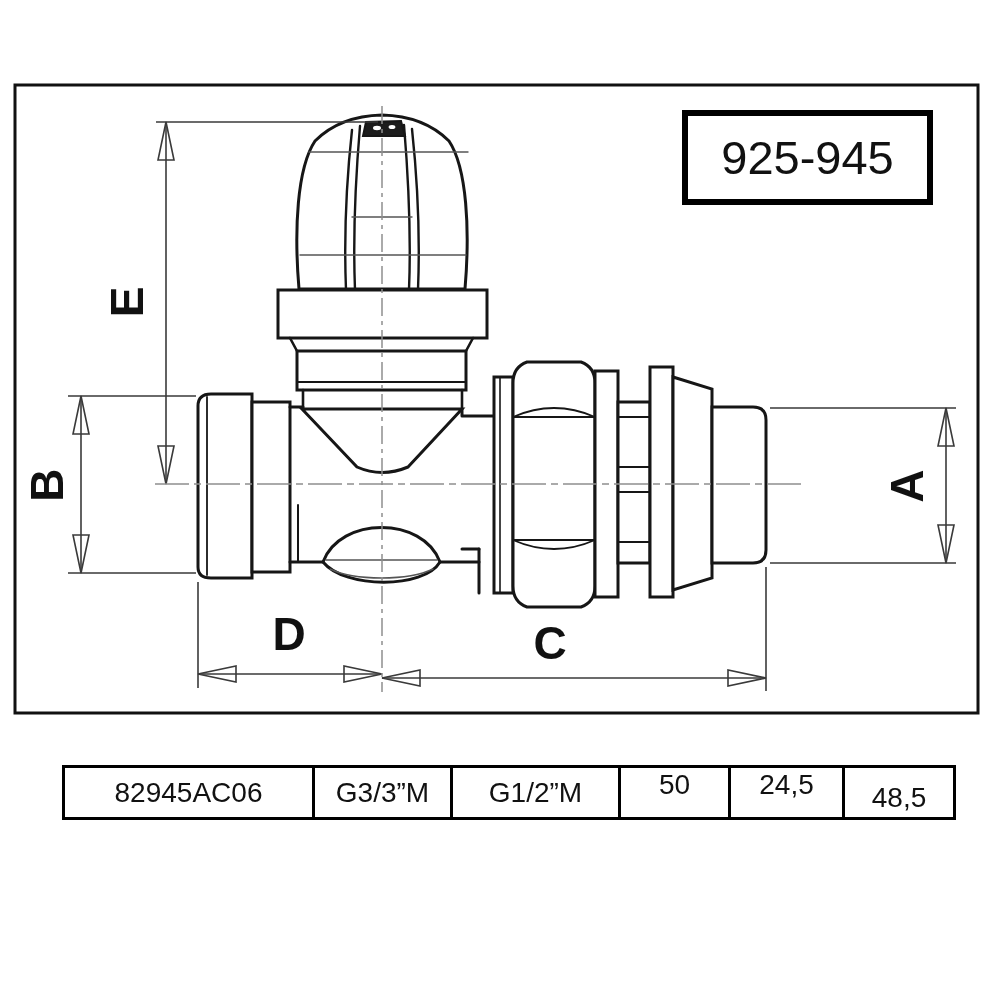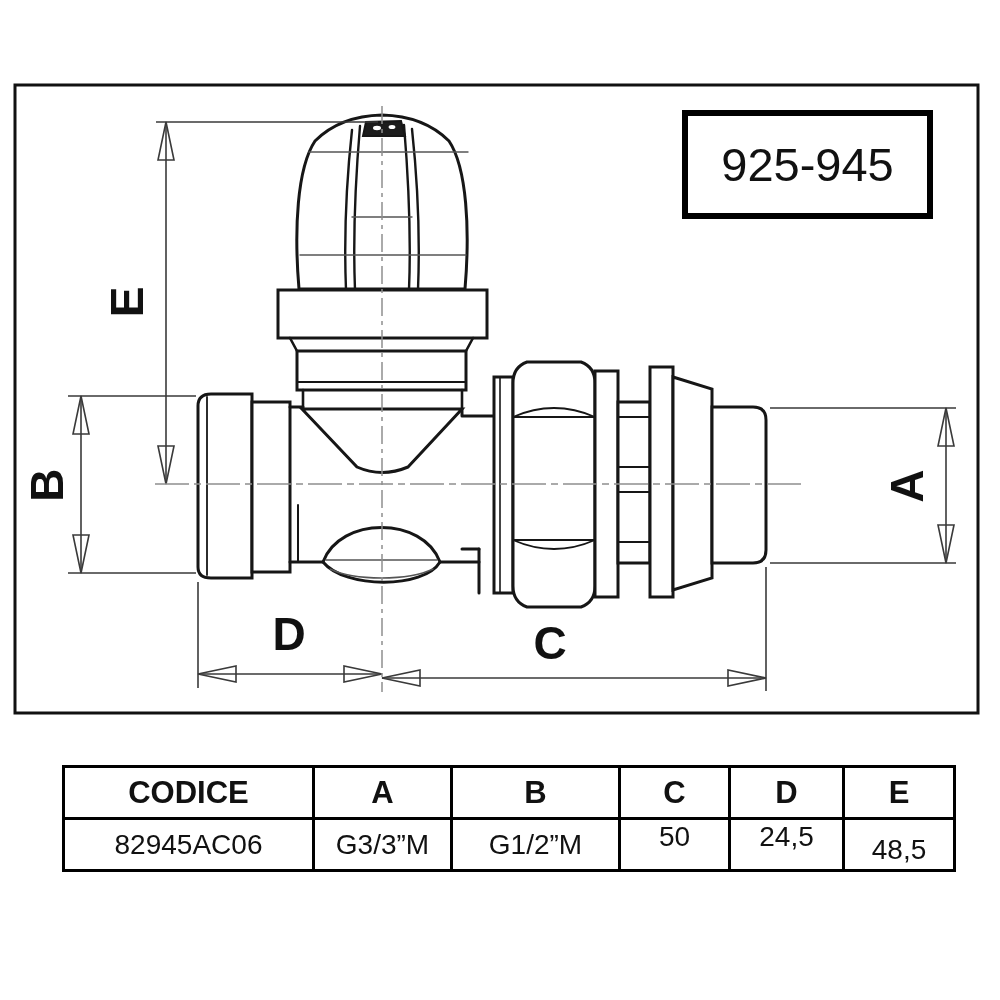--- a/index.html
+++ b/index.html
@@ -2,21 +2,21 @@
 <html><head>
 <meta charset="utf-8">
 <style>
   html,body{margin:0;padding:0;background:#fff;}
   .canvas{
     position:relative;width:1000px;height:1000px;background:#fff;overflow:hidden;
     font-family:"Liberation Sans", sans-serif;color:#111;
   }
   .drawing-svg{position:absolute;left:0;top:0;}
   .badge{
-    position:absolute;left:682px;top:110px;width:251px;height:109px;
+    position:absolute;left:682px;top:110px;width:251px;height:95px;
     border:6px solid #000;box-sizing:border-box;background:#fff;
     display:flex;align-items:center;justify-content:center;
     font-size:47px;font-weight:400;letter-spacing:0px;
   }
   .spec-table{
     position:absolute;left:62px;top:765px;width:891px;
     border-collapse:collapse;table-layout:fixed;background:#fff;
   }
   .spec-table td,.spec-table th{
     border:3px solid #000;text-align:center;padding:0;overflow:hidden;
@@ -155,28 +155,20 @@
   <table class="spec-table">
     <colgroup>
       <col style="width:250px">
         <col style="width:138px">
         <col style="width:168px">
       <col style="width:110px">
         <col style="width:114px">
         <col style="width:111px">
     </colgroup>
     <tbody>
-        <tr>
-      <th>CODICE</th>
-      <th>A</th>
-      <th>B</th>
-      <th>C</th>
-      <th>D</th>
-      <th>E</th>
-    </tr>
     <tr>
       <td>82945AC06</td>
       <td>G3/3”M</td>
       <td>G1/2”M</td>
       <td class="cell-top">50</td>
       <td class="cell-top">24,5</td>
       <td class="cell-bottom">48,5</td>
     </tr>
   </tbody>
     </table>

